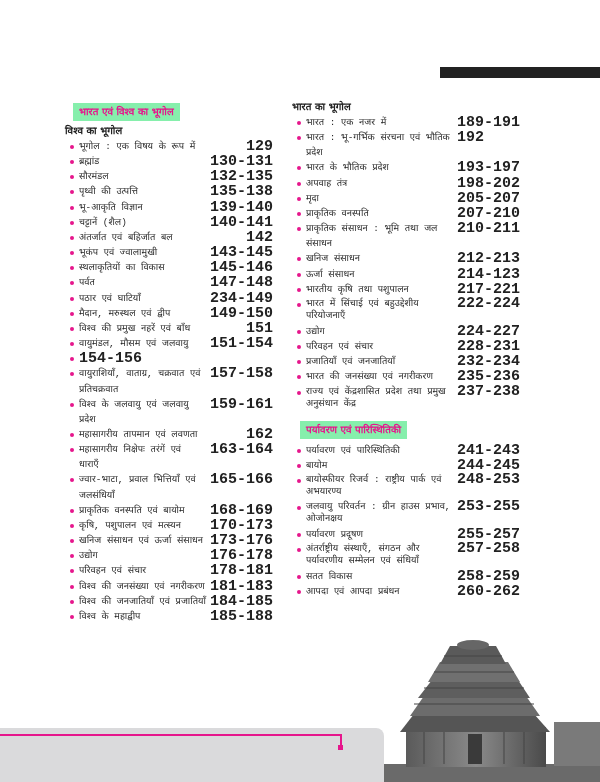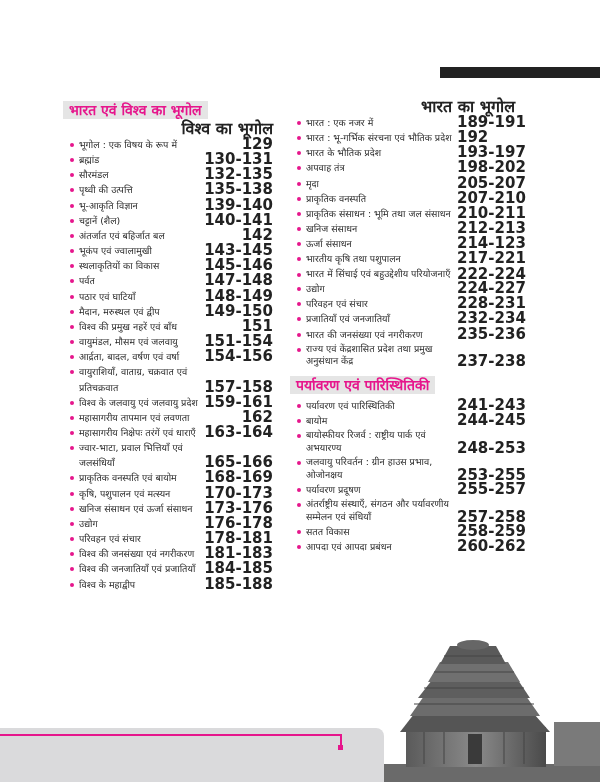--- a/index.html
+++ b/index.html
@@ -10,34 +10,36 @@
       color: #222;
     }
     .top-bar {
       position: absolute; left: 440px; top: 67px; width: 160px; height: 11px;
       background: #222222;
     }
     .col { position: absolute; top: 100px; }
     .col-left { left: 63px; width: 210px; }
     .col-right { left: 290px; width: 225px; }
     .section-badge {
-      display: inline-block; background: #e5e5e5; color: #e6168c;
-      font-size: 14px; font-weight: bold; padding: 3px 6px 3px 6px;
+      display: inline-block; background: #86efac; color: #e6168c;
+      font-size: 10px; font-weight: bold; padding: 3px 6px 3px 6px;
       line-height: 12px;
+      margin-left: 10px;
     }
     .sub-head {
-      font-size: 16px; font-weight: bold; color: #222;
-      margin: 3px 0 2px 2px; line-height: 13px; text-align: right;
+      font-size: 10px; font-weight: bold; color: #222;
+      margin: 3px 0 2px 2px; line-height: 13px;
     }
     .toc-list { list-style: none; margin: 0; padding: 0; }
     .toc-item {
       position: relative; display: flex; justify-content: space-between;
-      align-items: flex-end;
+      align-items: flex-start;
       font-size: 9.4px; line-height: 15.15px; padding-left: 16px;
       color: #2a2a2a;
+      font-family: Liberation Mono, monospace;
     }
     .toc-item .bullet {
       position: absolute; left: 7px; top: 6px; width: 4px; height: 4px;
       border-radius: 50%; background: #e6168c;
     }
     .toc-item .title { flex: 1; padding-right: 4px; }
     .toc-item .page { font-weight: bold; white-space: nowrap; color: #222; font-size: 15px; }
     .toc-item.two-line { line-height: 12.5px; padding-top: 1px; padding-bottom: 1px; }
     .col-right .toc-item .page { width: 58px; text-align: left; }
     .col-right .sub-head { margin-top: 0; }
@@ -118,40 +120,39 @@
         <span class="page">145-146</span>
       </li>
       <li class="toc-item">
         <span class="bullet"></span>
         <span class="title">पर्वत</span>
         <span class="page">147-148</span>
       </li>
       <li class="toc-item">
         <span class="bullet"></span>
         <span class="title">पठार एवं घाटियाँ</span>
-        <span class="page">148-149</span>
+        <span class="page">234-149</span>
       </li>
       <li class="toc-item">
         <span class="bullet"></span>
         <span class="title">मैदान, मरुस्थल एवं द्वीप</span>
         <span class="page">149-150</span>
       </li>
       <li class="toc-item">
         <span class="bullet"></span>
         <span class="title">विश्व की प्रमुख नहरें एवं बाँध</span>
         <span class="page">151</span>
       </li>
       <li class="toc-item">
         <span class="bullet"></span>
         <span class="title">वायुमंडल, मौसम एवं जलवायु</span>
         <span class="page">151-154</span>
       </li>
       <li class="toc-item">
         <span class="bullet"></span>
-        <span class="title">आर्द्रता, बादल, वर्षण एवं वर्षा</span>
         <span class="page">154-156</span>
       </li>
       <li class="toc-item">
         <span class="bullet"></span>
         <span class="title">वायुराशियाँ, वाताग्र, चक्रवात एवं प्रतिचक्रवात</span>
         <span class="page">157-158</span>
       </li>
       <li class="toc-item">
         <span class="bullet"></span>
         <span class="title">विश्व के जलवायु एवं जलवायु प्रदेश</span>

